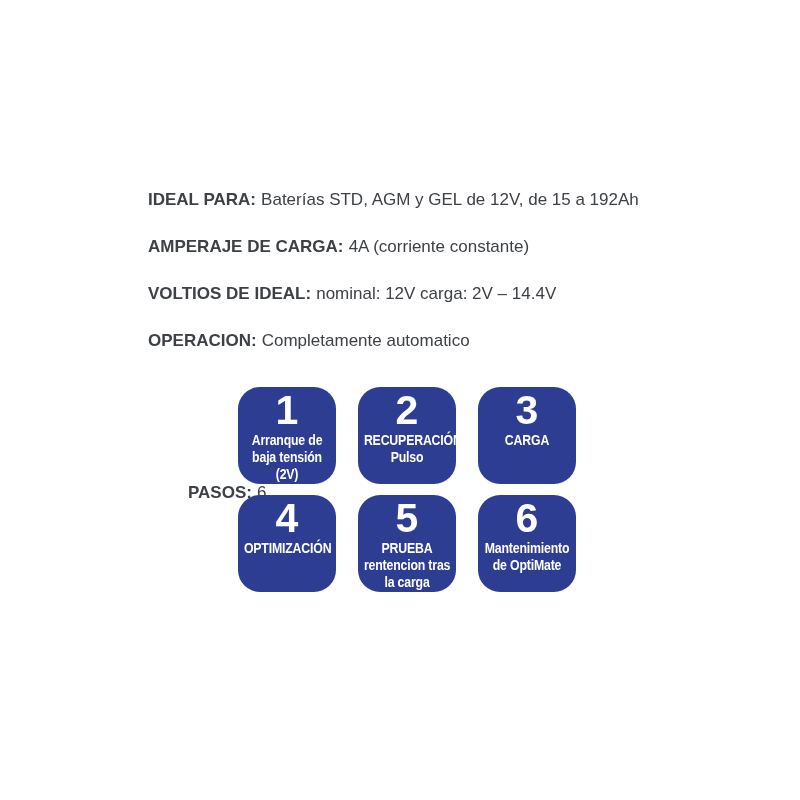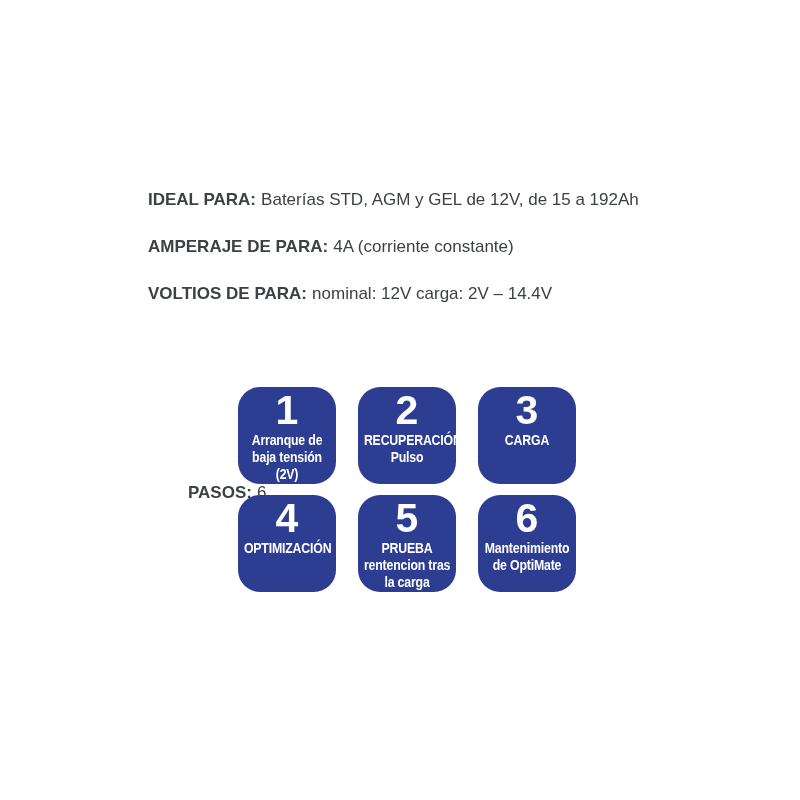--- a/index.html
+++ b/index.html
@@ -35,24 +35,25 @@
     margin-top:1px;
   }
 </style>
 </head>
 <body>
 
 <div class="canvas">
 
   <p class="spec spec-1"><span class="spec-label">IDEAL PARA:</span><span class="spec-value">Baterías STD, AGM y GEL de 12V, de 15 a 192Ah</span></p>
 
-  <p class="spec spec-2"><span class="spec-label">AMPERAJE DE PARA:</span><span class="spec-value">4A (corriente constante)</span></p>
+  <p class="spec spec-2"><span class="spec-label">AMPERAJE DE CARGA:</span><span class="spec-value">4A (corriente constante)</span></p>
 
-  <p class="spec spec-3"><span class="spec-label">VOLTIOS DE PARA:</span><span class="spec-value">nominal: 12V carga: 2V – 14.4V</span></p>
+  <p class="spec spec-3"><span class="spec-label">VOLTIOS DE IDEAL:</span><span class="spec-value">nominal: 12V carga: 2V – 14.4V</span></p>
 
+  <p class="spec spec-4"><span class="spec-label">OPERACION:</span><span class="spec-value">Completamente automatico</span></p>
 
   <p class="spec pasos"><span class="spec-label">PASOS:</span><span class="spec-value">6</span></p>
 
   <div class="steps-grid">
     <div class="tile">
       <div class="tile-number">1</div>
       <div class="tile-label">Arranque de<br>baja tensión<br>(2V)</div>
     </div>
     <div class="tile">
       <div class="tile-number">2</div>

